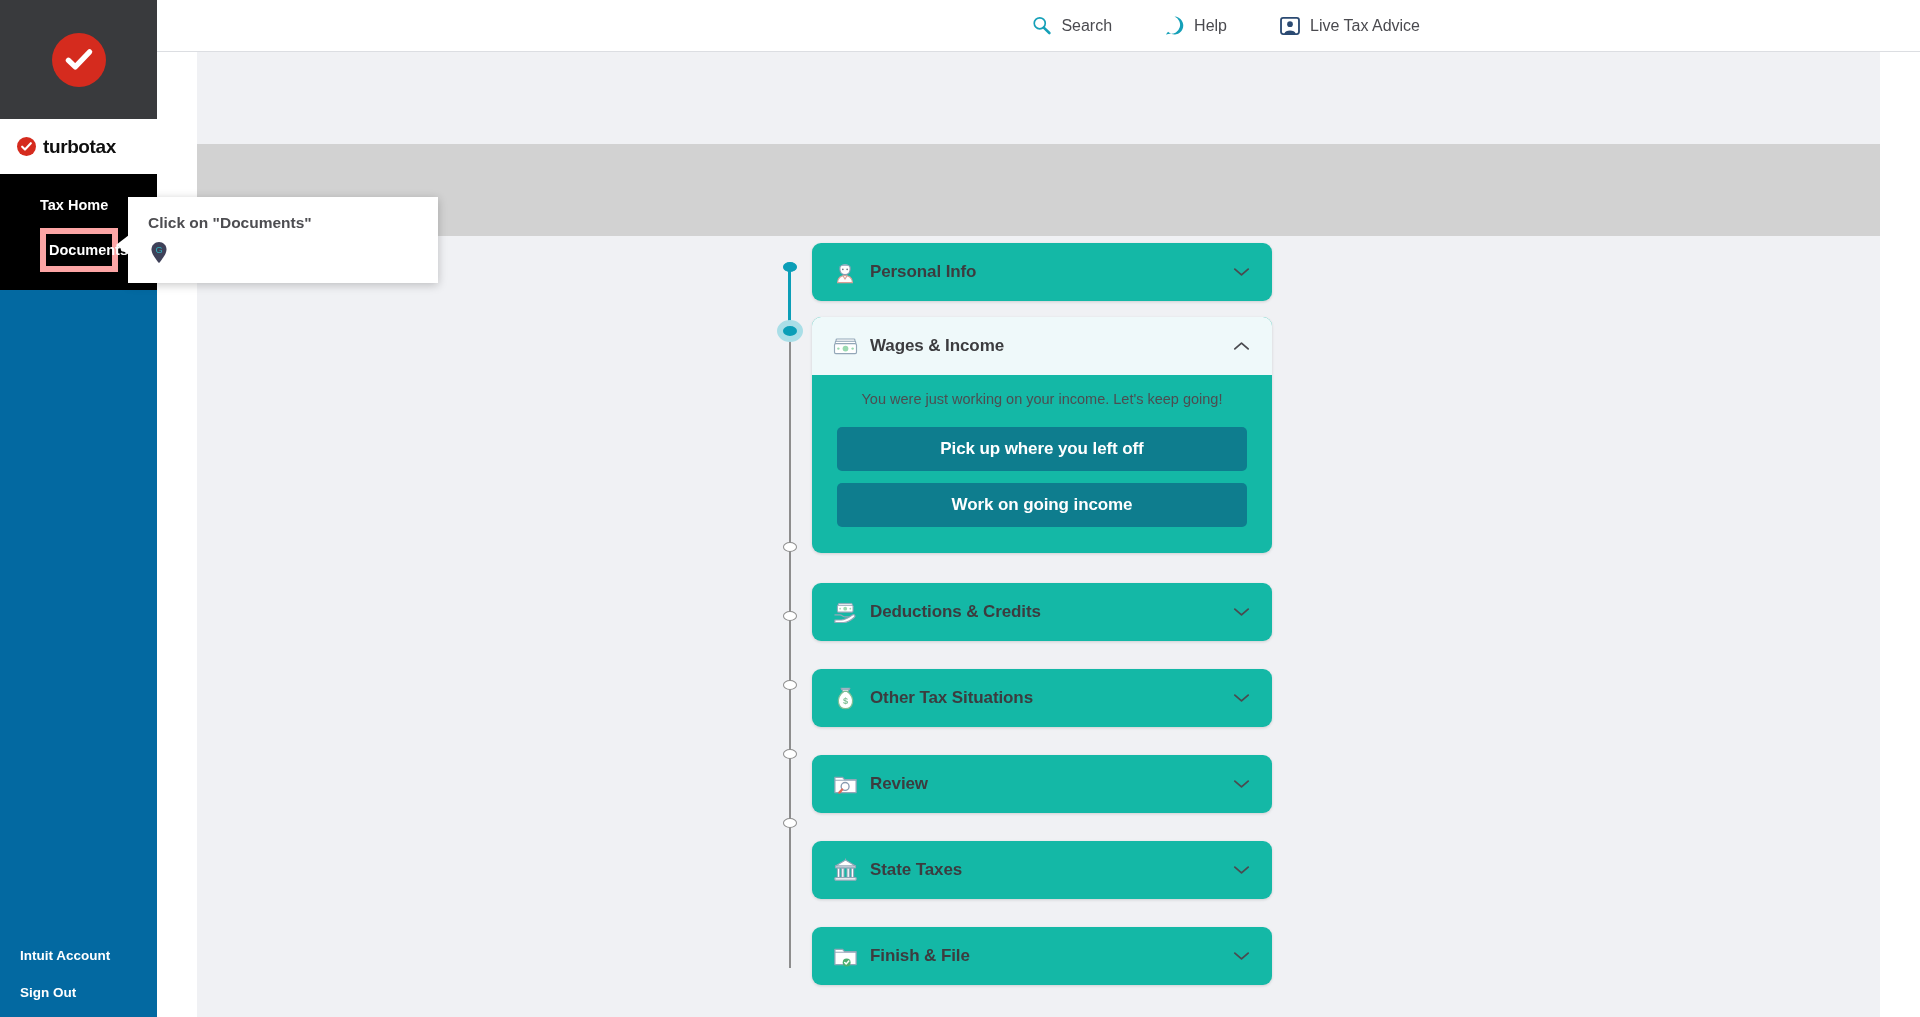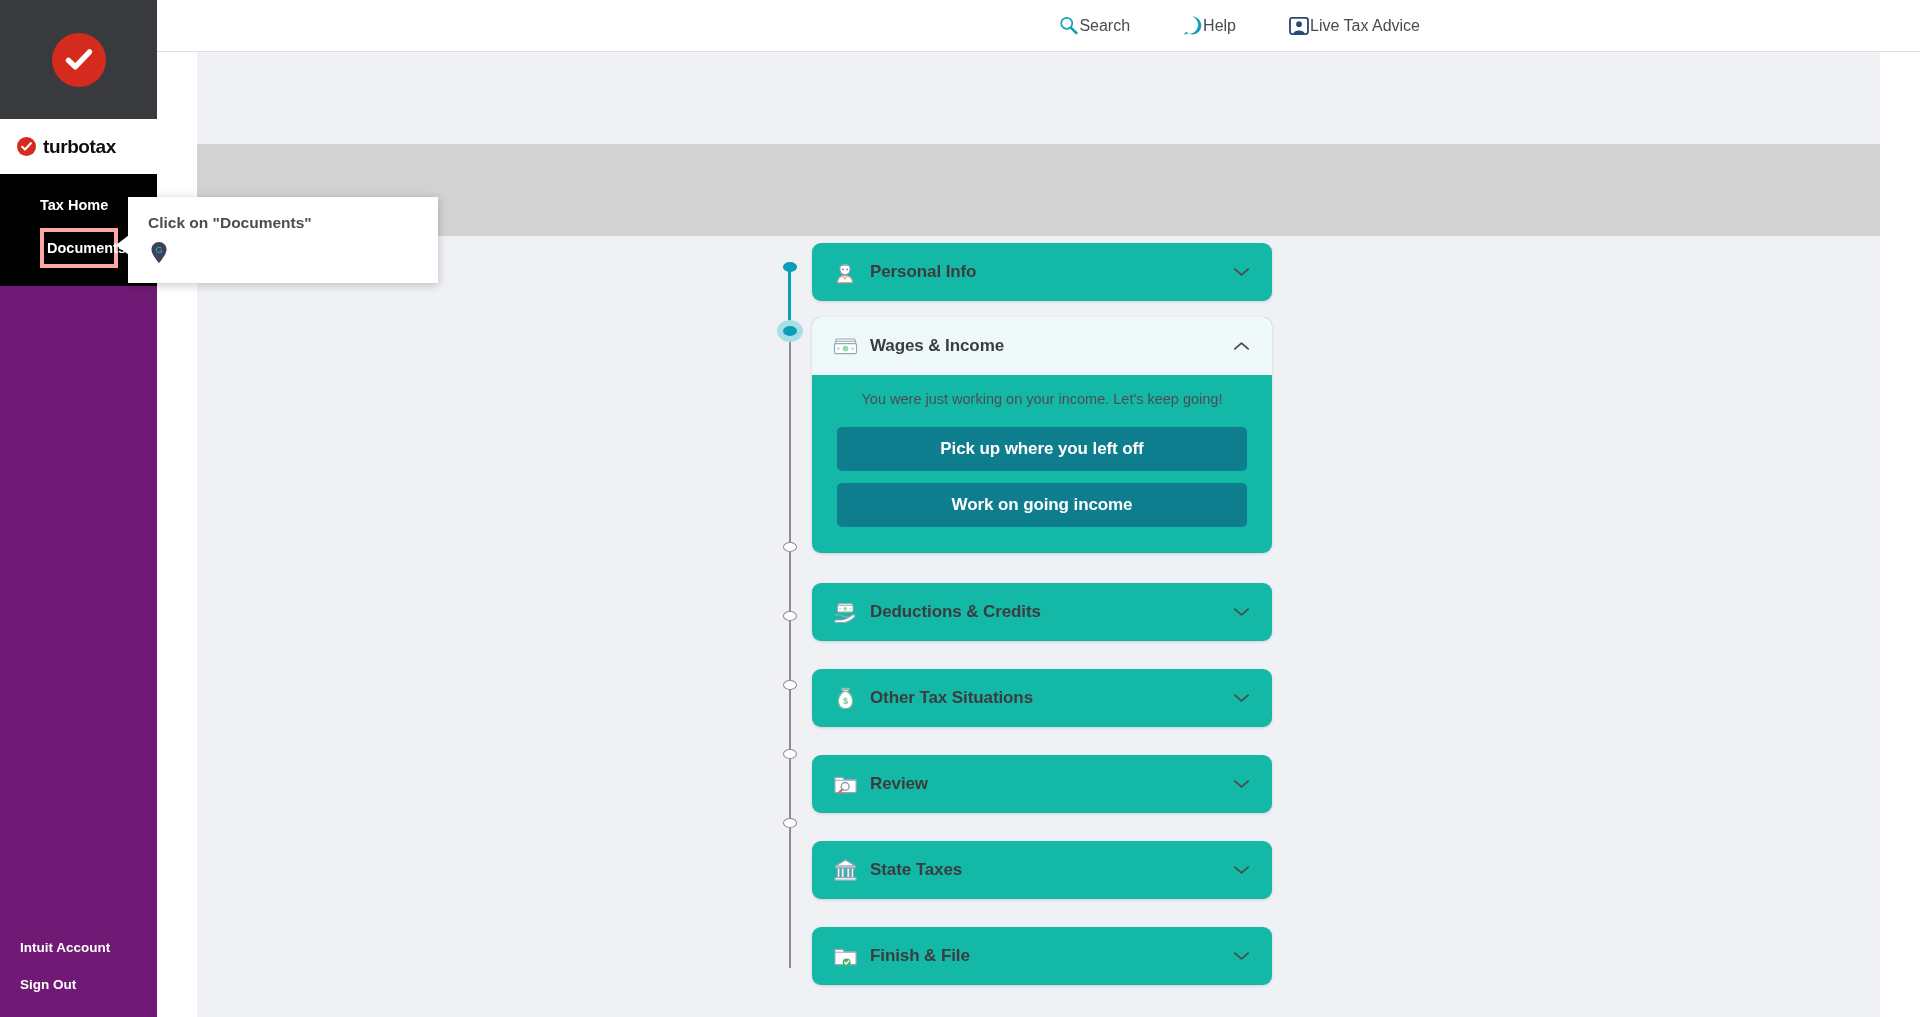--- a/index.html
+++ b/index.html
@@ -8,21 +8,21 @@
     font-family: "Liberation Sans", sans-serif;
     background: #ffffff;
     overflow: hidden;
   }
   #root { position: relative; width: 1920px; height: 1017px; }
 
   
   .sidebar {
     position: absolute; left: 0; top: 0;
     width: 157px; height: 1017px;
-    background: #701a75;
+    background: #0369a1;
   }
   .logo-block {
     height: 119px; width: 157px;
     background: #393a3d;
     display: flex; align-items: center; justify-content: center;
   }
   .logo-circle {
     width: 54px; height: 54px; border-radius: 50%;
     background: #d52b1e;
     display: flex; align-items: center; justify-content: center;
@@ -43,45 +43,45 @@
   }
   .nav-block {
     background: #000000; width: 157px;
     padding: 14px 0 18px 0;
   }
   .nav-item {
     color: #ffffff; font-size: 14.5px; font-weight: bold;
     padding: 7px 0 7px 40px; line-height: 20px;
   }
   .nav-item.highlight {
-    border: 4px solid #fca5a5;
+    border: 6px solid #fca5a5;
     width: 78px; margin-left: 40px; padding: 6px 0 6px 3px;
     margin-top: 6px;
   }
   .sidebar-footer {
-    position: absolute; left: 0; bottom: 8px; width: 157px;
+    position: absolute; left: 0; bottom: 0; width: 157px;
     padding-left: 20px; padding-bottom: 17px;
   }
   .footer-item {
     color: #ffffff; font-size: 13.5px; font-weight: bold;
     margin-bottom: 22px;
   }
   .footer-item:last-child { margin-bottom: 0; }
 
   
   .topbar {
     position: absolute; left: 157px; top: 0;
     width: 1763px; height: 52px;
     background: #ffffff;
     border-bottom: 1px solid #dcdee2;
     display: flex; align-items: center; justify-content: flex-end;
     padding-right: 500px;
   }
   .topbar-item {
-    display: flex; align-items: center; 
+    display: flex; align-items: center; gap: 9px;
     margin-left: 52px; cursor: pointer;
   }
   .topbar-label { font-size: 16px; color: #4a4a4f; }
   .icon-svg { display: block; }
 
   
   .content {
     position: absolute; left: 197px; top: 52px;
     width: 1683px; height: 965px;
     background: #f0f1f4;

